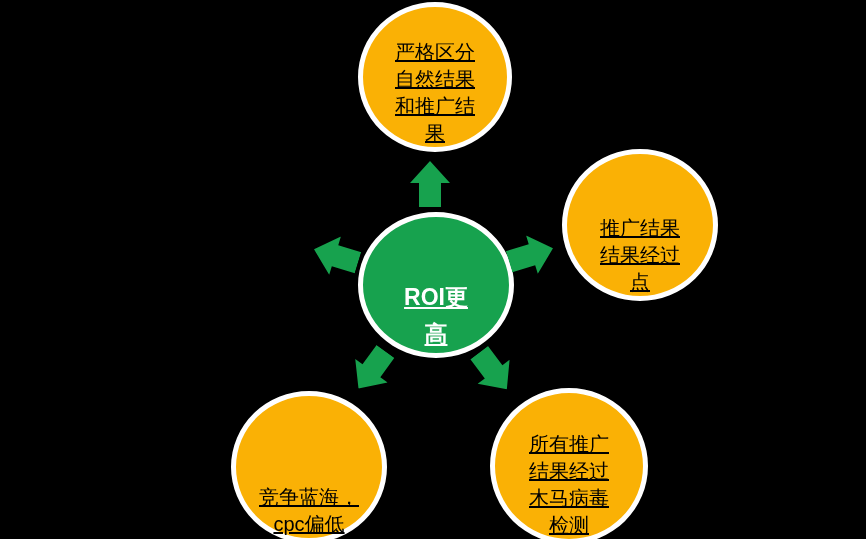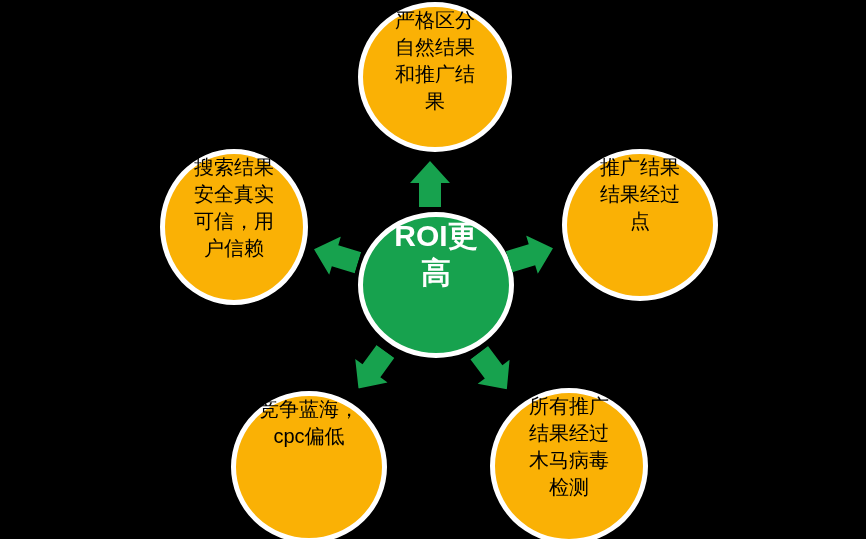--- a/index.html
+++ b/index.html
@@ -20,37 +20,38 @@
     position:relative;
     width:866px;height:539px;
     background:var(--bg);
   }
   .circle{
     position:absolute;
     border-radius:50%;
     border:5px solid var(--white);
     box-sizing:border-box;
     display:flex;
-    align-items:flex-start;
+    align-items:flex-end;
     justify-content:center;
     text-align:center;
+    text-decoration:underline;
   }
   .node{
     background:var(--orange);
     color:var(--node-text);
     font-size:20px;
     line-height:27px;
   }
   .node .label, .center .label{
     white-space:pre-line;
   }
   .center{
     background:var(--green);
     color:var(--white);
-    font-size:30px;
+    font-size:23px;
     font-weight:bold;
     line-height:37px;
   }
   
   .node-top{left:358px; top:2px;  width:154px; height:150px;}
   .node-right{left:562px; top:149px; width:156px; height:152px;}
   .node-bottom-right{left:490px; top:388px; width:158px; height:156px;}
   .node-bottom-left{left:231px; top:391px; width:156px; height:152px;}
   .node-left{left:160px; top:149px; width:148px; height:156px;}
   .center{left:358px; top:212px; width:156px; height:146px;}
@@ -89,26 +90,20 @@
 结果经过
 木马病毒
 检测</span>
   </div>
 
   <div class="circle node node-bottom-left">
     <span class="label">竞争蓝海，
 cpc偏低</span>
   </div>
 
-  <div class="circle node node-left">
-    <span class="label">搜索结果
-安全真实
-可信，用
-户信赖</span>
-  </div>
 
   <div class="circle center">
     <span class="label">ROI更
 高</span>
   </div>
 
   <div class="arrow arrow-top">
     <svg viewBox="0 0 46 40">
         <polygon class="arrow-shape" points="0,9 24,9 24,0 46,20 24,40 24,31 0,31" fill="#17A24E"></polygon>
       </svg>

